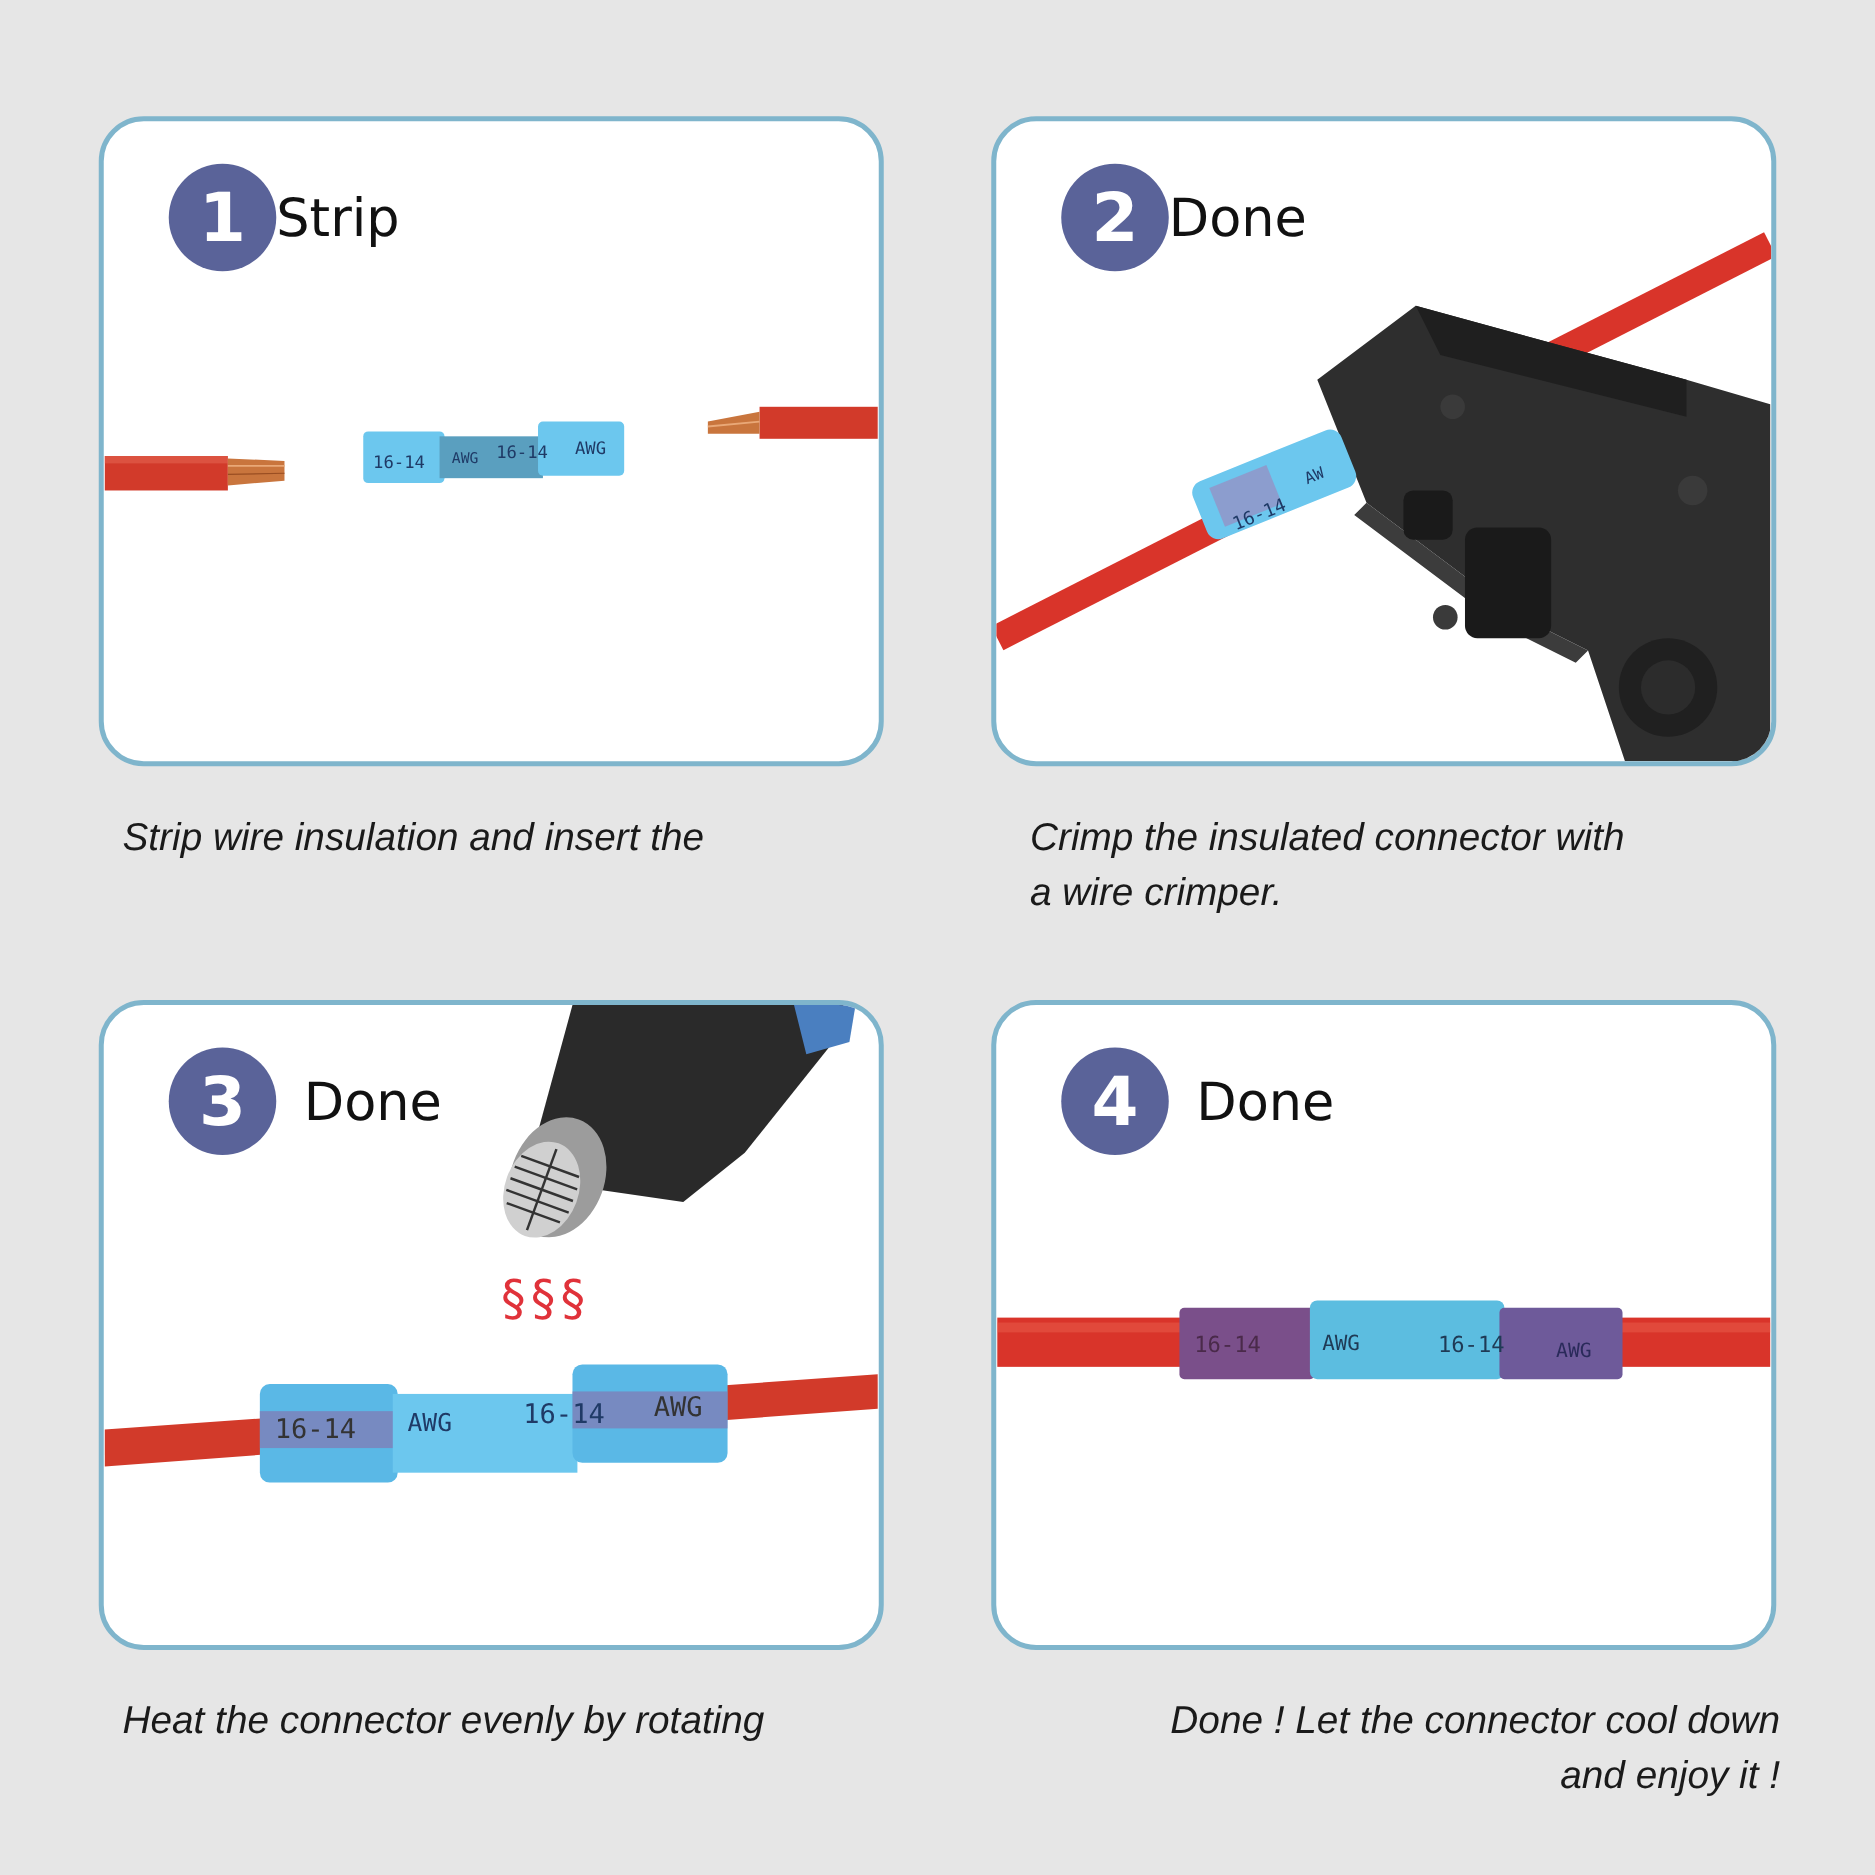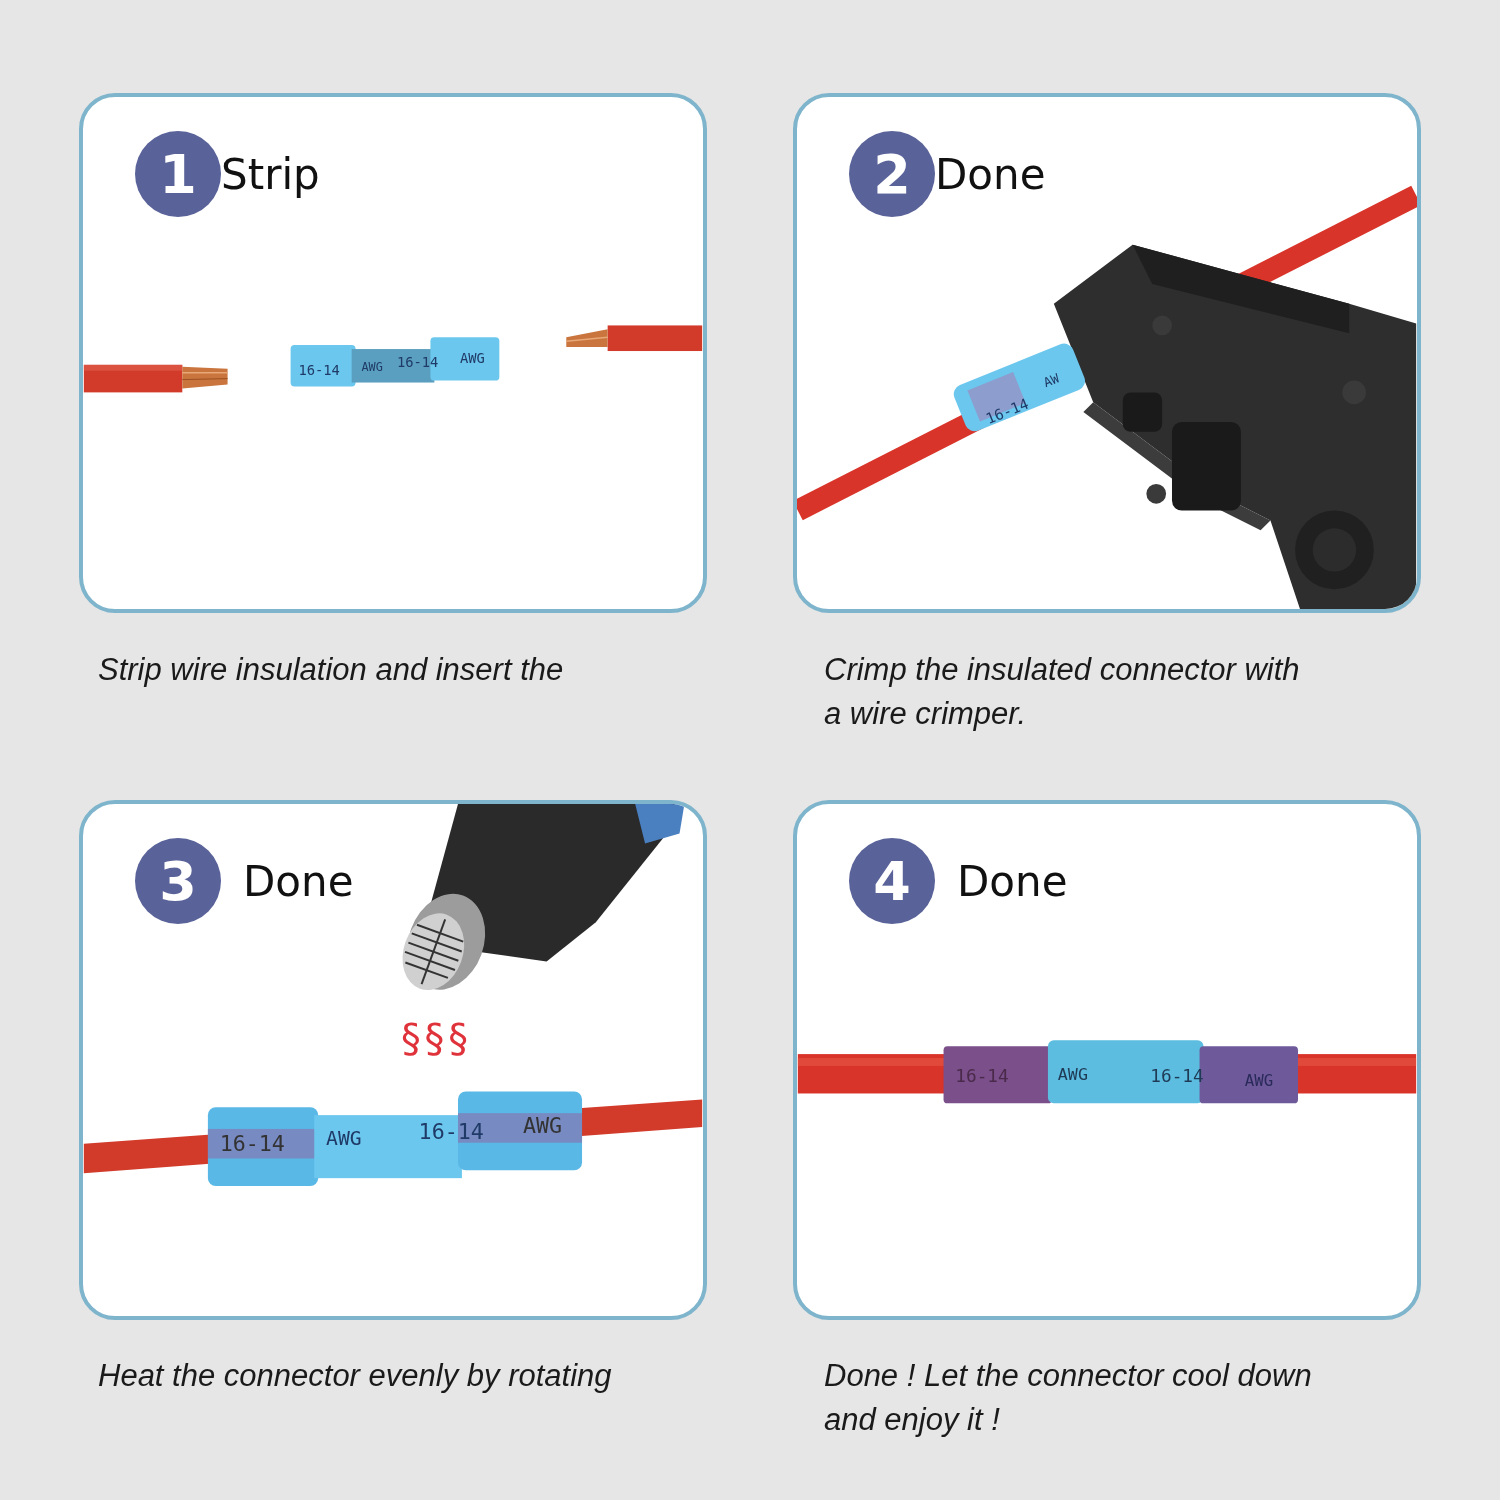--- a/index.html
+++ b/index.html
@@ -46,21 +46,21 @@
     position: absolute;
     font-size: 31px;
     line-height: 44px;
     color: #1a1a1a;
     font-family: "Liberation Sans", sans-serif;
     width: 640px;
   }
   .desc-1 { left: 98px; top: 648px; }
   .desc-2 { left: 824px; top: 648px; width: 600px; }
   .desc-3 { left: 98px; top: 1354px; }
-  .desc-4 { left: 824px; top: 1354px; width: 600px; }
+  .desc-4 { left: 824px; top: 1354px; width: 600px; text-align: right; }
   .desc span { display: block; font-style: italic; }
   svg text { font-family: "DejaVu Sans Mono", monospace; }
 </style>
 </head>
 <body>
 
 <div class="card card-1">
   <svg class="scene" viewBox="0 0 628 520">
 
     <rect x="0" y="272" width="100" height="28" fill="#d23a2a"></rect>

